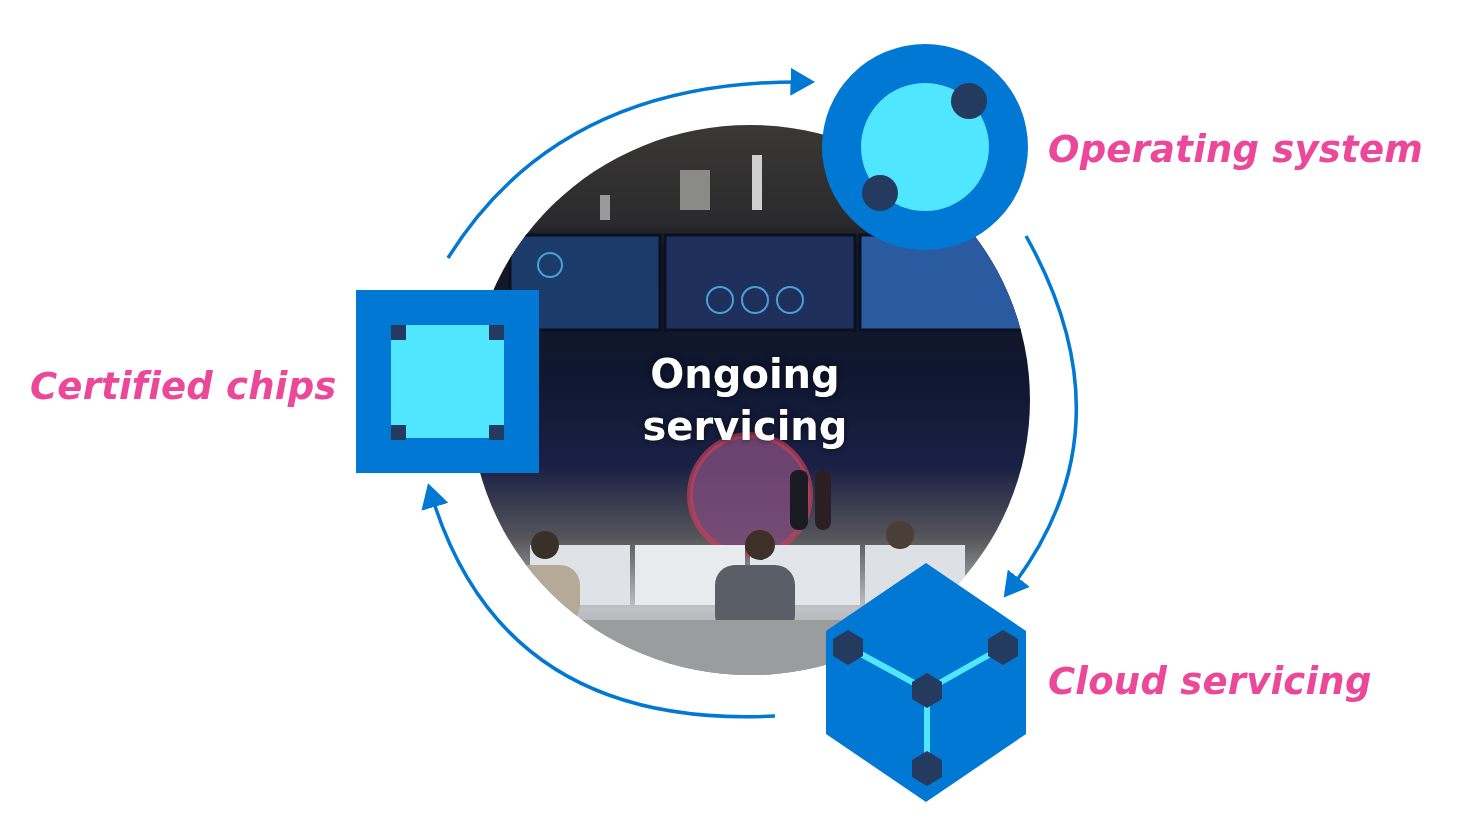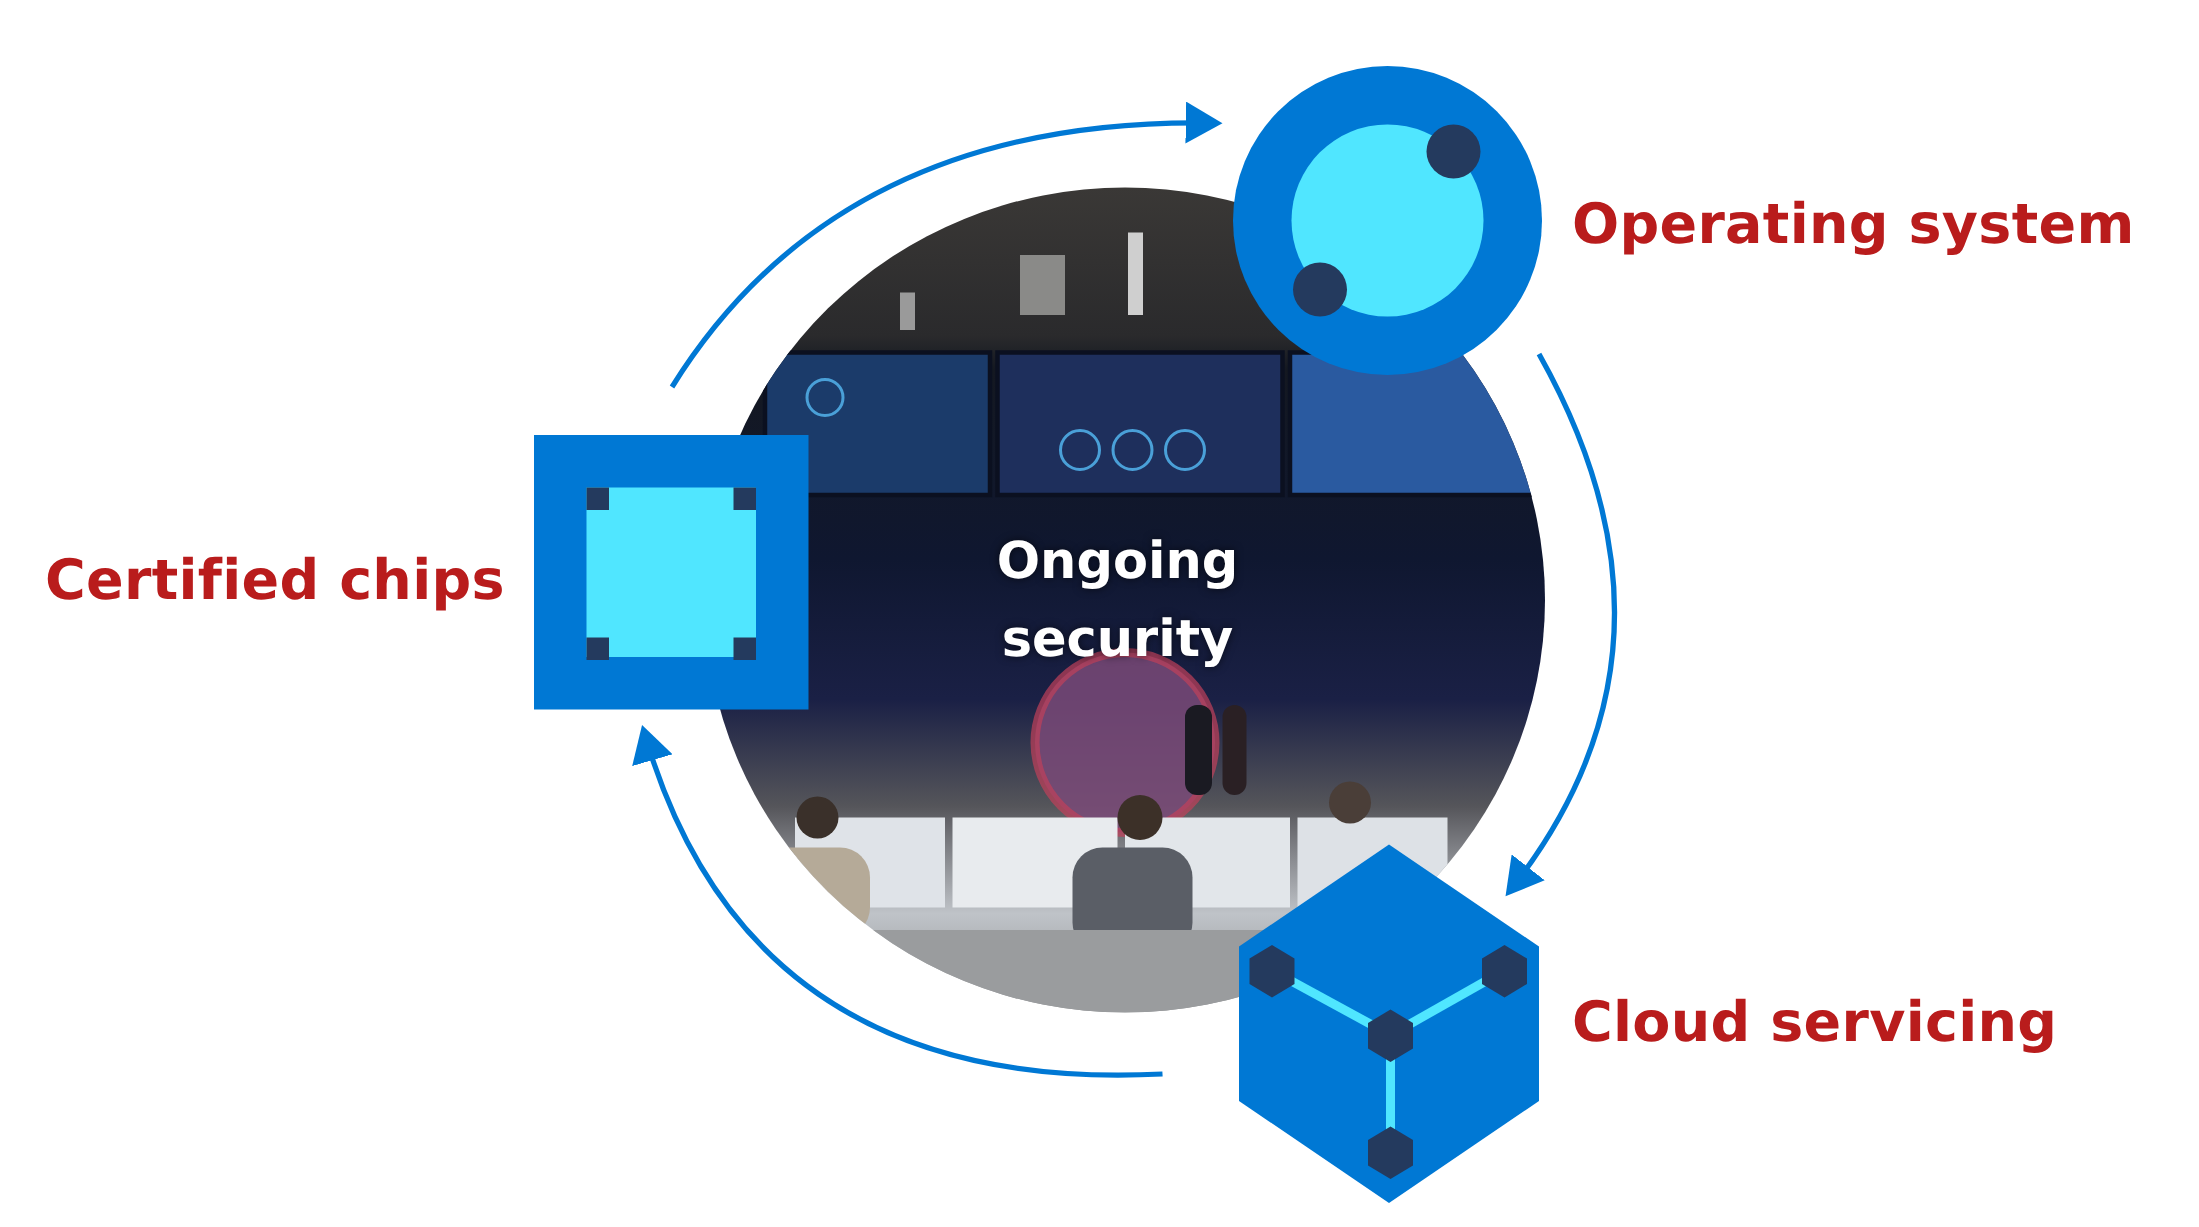--- a/index.html
+++ b/index.html
@@ -1,27 +1,27 @@
 <!DOCTYPE html>
 <html><head>
 <meta charset="utf-8">
 <style>
   html, body { margin: 0; padding: 0; background: #ffffff; }
   body { width: 1466px; height: 818px; position: relative; overflow: hidden;
          font-family: "DejaVu Sans", "Liberation Sans", sans-serif; }
-  .label { position: absolute; color: #b91c1c; font-size: 37px; font-weight: 600;
-           letter-spacing: 0.2px; white-space: nowrap; }
+  .label { position: absolute; color: #ec4899; font-size: 37px; font-weight: 600;
+           letter-spacing: 0.2px; white-space: nowrap; font-style: italic; }
   #lbl-os { left: 1048px; top: 128px; }
   #lbl-chips { left: 14px; top: 365px; margin-left: 16px; }
   #lbl-cloud { left: 1048px; top: 660px; }
   .photo { position: absolute; left: 470px; top: 125px; width: 560px; height: 550px;
            border-radius: 50%; overflow: hidden;
            background: linear-gradient(180deg, #3a3836 0%, #2a2a2c 18%, #141821 22%, #0f1730 45%, #1a2045 62%, #55555a 75%, #bfc3c8 88%, #8d8f92 100%); }
   .center-text { position: absolute; left: 560px; top: 348px; width: 370px; text-align: center;
-                 color: #ffffff; font-size: 34px; font-weight: 600; line-height: 52px;
+                 color: #ffffff; font-size: 40px; font-weight: 600; line-height: 52px;
                  text-shadow: 0 0 6px rgba(0,0,0,0.6); }
   svg.overlay { position: absolute; left: 0; top: 0; }
 </style>
 </head>
 <body>
 
 <div class="photo">
   <svg width="560" height="550" viewBox="0 0 560 550">
 
     <rect x="210" y="45" width="30" height="40" fill="#8a8a88"></rect>
@@ -51,21 +51,21 @@
     <circle cx="290" cy="420" r="15" fill="#3c3028"></circle>
     <circle cx="430" cy="410" r="14" fill="#4a3e38"></circle>
     <rect x="245" y="440" width="80" height="70" rx="20" fill="#5a5e66"></rect>
     <rect x="30" y="440" width="80" height="60" rx="20" fill="#b5aa98"></rect>
     <rect x="0" y="495" width="560" height="55" fill="#9a9c9e"></rect>
   </svg>
 </div>
 
 <div class="center-text">
   <div>Ongoing</div>
-  <div>security</div>
+  <div>servicing</div>
 </div>
 
 <svg class="overlay" width="1466" height="818" viewBox="0 0 1466 818">
   <defs>
     <marker id="arrowhead" markerWidth="8" markerHeight="8" refX="5" refY="4" orient="auto" markerUnits="strokeWidth">
       <path d="M0,0 L7,4 L0,8 Z" fill="#0078d4"></path>
     </marker>
   </defs>
 
   <path d="M 448 258 Q 560 78 808 82" fill="none" stroke="#0078d4" stroke-width="3.5" marker-end="url(#arrowhead)"></path>

